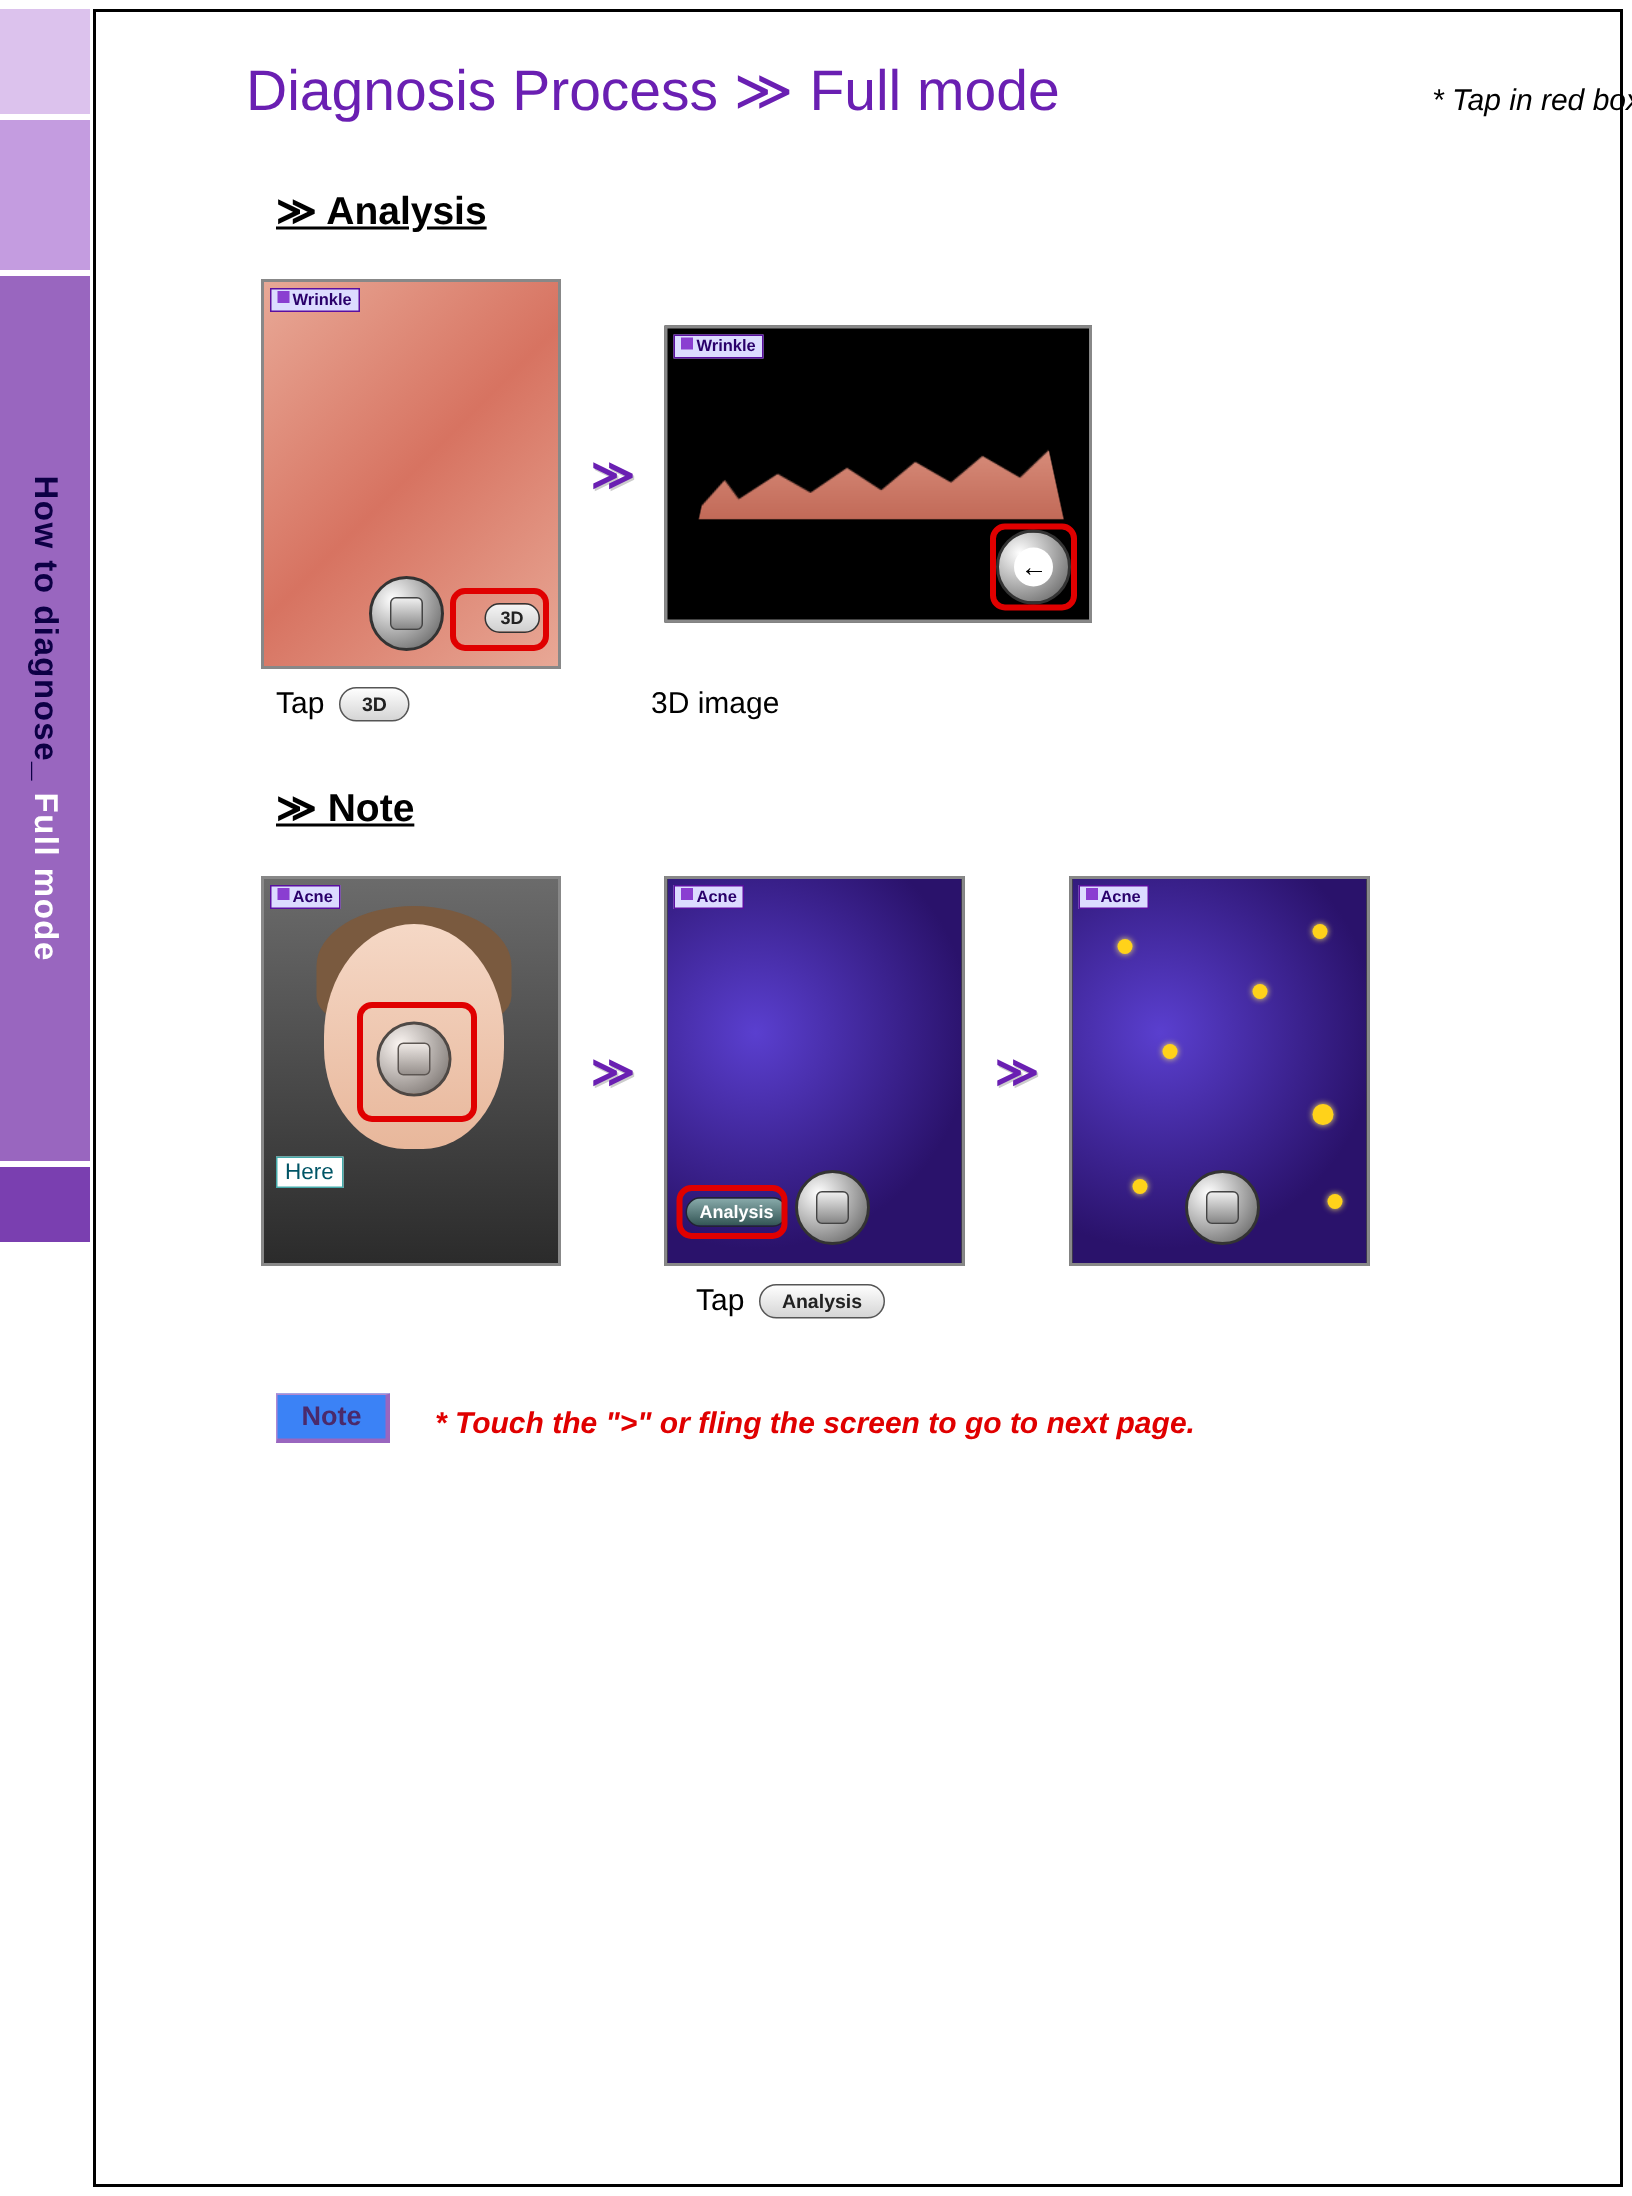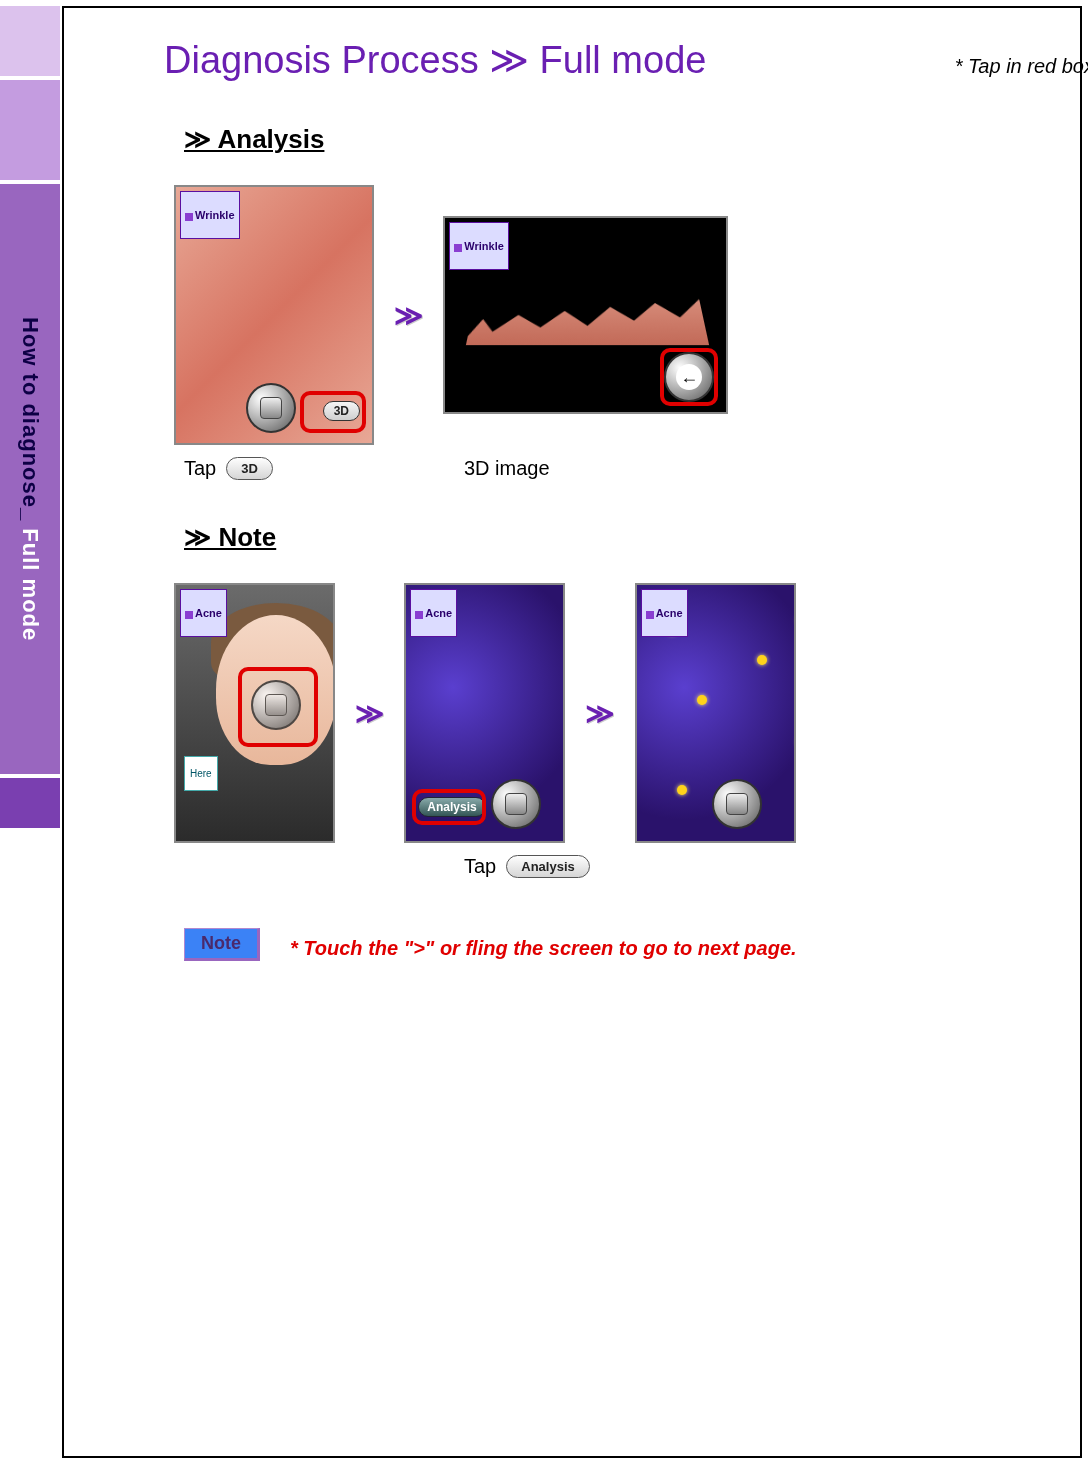--- a/index.html
+++ b/index.html
@@ -93,31 +93,31 @@
     gap: 20px;
   }
   .screen {
     background: #000;
     border: 2px solid #888;
     position: relative;
     overflow: hidden;
   }
   .screen-wrinkle1 { width: 200px; height: 260px; }
   .screen-wrinkle2 { width: 285px; height: 198px; }
-  .screen-acne { width: 161px; height: 260px; }
+  .screen-acne { width: 200px; height: 260px; }
   .badge {
     position: absolute;
     top: 4px; left: 4px;
     background: #dcdcff;
     border: 1px solid #5a0fa0;
     font-size: 11px;
-    padding: 17px 4px;
+    padding: 1px 4px;
     color: #2a006b;
     font-weight: bold;
-    display:flex; align-items:flex-end; gap:2px;
+    display:flex; align-items:flex-start; gap:2px;
   }
   .badge::before {
     content:"";
     width:8px;height:8px;background:#8a3ed1;display:inline-block;
   }
   .skin-bg {
     position: absolute; inset: 0;
     background: linear-gradient(135deg,#e8a896,#d77361,#e8a896);
   }
   .skin-3d {
@@ -191,21 +191,21 @@
   .face-circle {
     position:absolute;left:40px;top:30px;width:120px;height:150px;
     background:linear-gradient(#f5d8c6,#e8b79b);
     border-radius:50% 50% 45% 45%;
   }
   .hair {
     position:absolute;left:35px;top:18px;width:130px;height:80px;
     background:#7a5a3f;border-radius:60% 60% 30% 30%;
   }
   .here-tag {
-    position:absolute;left:8px;bottom:50px;background:#fff;border:1px solid #4aa;padding:11px 5px;font-size:10px;color:#056;
+    position:absolute;left:8px;bottom:50px;background:#fff;border:1px solid #4aa;padding:1px 5px;font-size:15px;color:#056;
   }
   .analysis-btn {
     position:absolute;background:linear-gradient(#8aa,#355);color:#fff;border:1px solid #223;border-radius:10px;padding:2px 8px;font-size:12px;font-weight:bold;
   }
   .note-row {
     display:flex;gap:30px;margin-top:50px;align-items:flex-start;margin-left:20px;
   }
   .note-badge {
     background:#3b82f6;border:1px solid #b088d0;border-right:3px solid #9966bf;border-bottom:3px solid #9966bf;
     padding:4px 16px;font-weight:bold;color:#4a2a6b;font-size:18px;
@@ -273,21 +273,21 @@
         </div>
         <div class="red-box" style="bottom:6px;right:8px;width:58px;height:58px;"></div>
       </div>
     </div>
 
     <div class="caption-row" style="margin-left:20px;">
       <div class="caption" style="width:230px;">
         <span>Tap</span>
         <span class="pill-btn-lg">3D</span>
       </div>
-      <div class="caption" style="margin-left:30px;justify-content:center;">
+      <div class="caption" style="justify-content:center;">
         <span>3D image</span>
       </div>
     </div>
 
     <div class="section-heading">
       <span>≫  Note</span>
     </div>
 
     <div class="row" style="margin-left:10px;">
 

